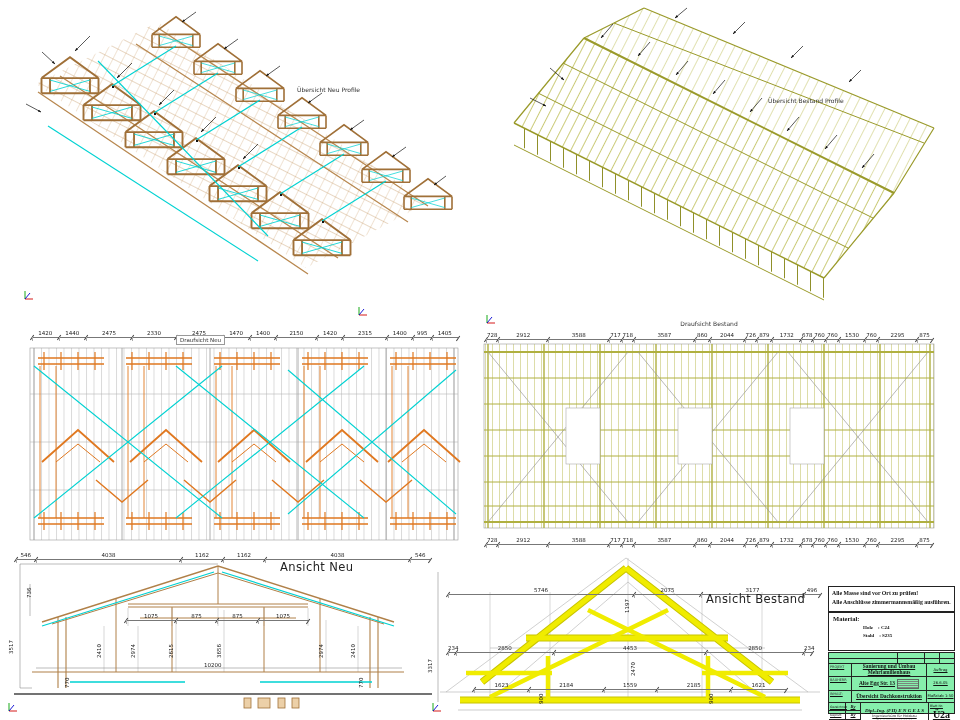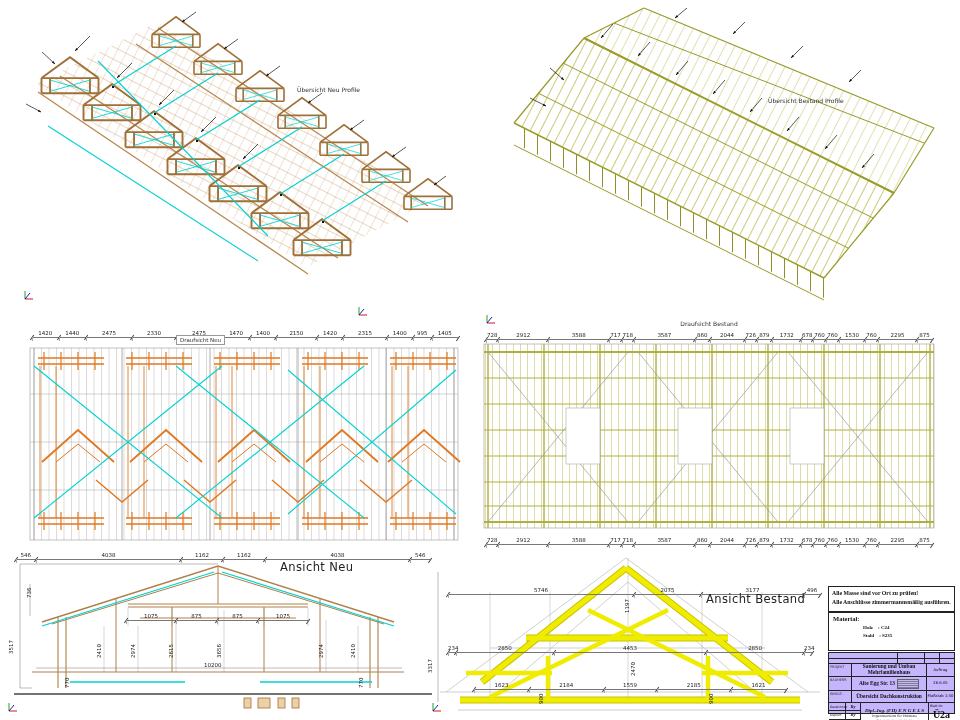--- a/index.html
+++ b/index.html
@@ -25,21 +25,21 @@
   .hdim{position:absolute;font:400 5.5px "DejaVu Sans",sans-serif;color:#222;white-space:nowrap;}
   
   .notes{position:absolute;left:828px;top:586px;width:127px;height:26px;border:1px solid #222;
          background:#fff;padding:2px 3px;box-sizing:border-box;}
   .notes div{font:700 5.8px "Liberation Serif",serif;color:#111;line-height:9px;white-space:nowrap;}
   .material{position:absolute;left:828px;top:612px;width:127px;height:39px;border:1px solid #222;
          background:#fff;padding:2px 4px;box-sizing:border-box;}
   .material .mlabel{font:700 6.5px "Liberation Serif",serif;color:#111;}
   .mrow{display:flex;gap:5px;margin:3px 0 0 30px;font:700 5px "Liberation Serif",serif;color:#111;}
   .tblock{position:absolute;left:828px;top:652px;width:127px;height:62px;border:1px solid #222;
-          background:#c4b5fd;box-sizing:border-box;color:#111;}
+          background:#86efac;box-sizing:border-box;color:#111;text-decoration:underline;}
   .tb-rev{height:10px;border-bottom:1px solid #222;position:relative;
      background-image:linear-gradient(#222,#222),linear-gradient(#222,#222),linear-gradient(#222,#222);
      background-size:1px 100%,1px 100%,1px 100%;background-repeat:no-repeat;
      background-position:68px 0,95px 0,110px 0;}
   .tb-rev::before{content:"";position:absolute;left:0;right:0;top:4.6px;height:0.8px;background:#222;}
   .tb-row{display:grid;grid-template-columns:23px 1fr 27px;border-bottom:1px solid #222;}
   .tb-row .lb{font-size:3.4px;padding:1px 1px;border-right:1px solid #222;color:#333;display:flex;align-items:flex-start;}
   .tb-row .tx{font:700 5.4px "Liberation Serif",serif;border-right:1px solid #222;display:flex;
               align-items:center;justify-content:center;text-align:center;line-height:1.05;padding:0 1px;}
   .tb-row .rt{font-size:3.8px;display:flex;align-items:center;justify-content:center;text-align:center;line-height:1.1;padding:0 1px;}

